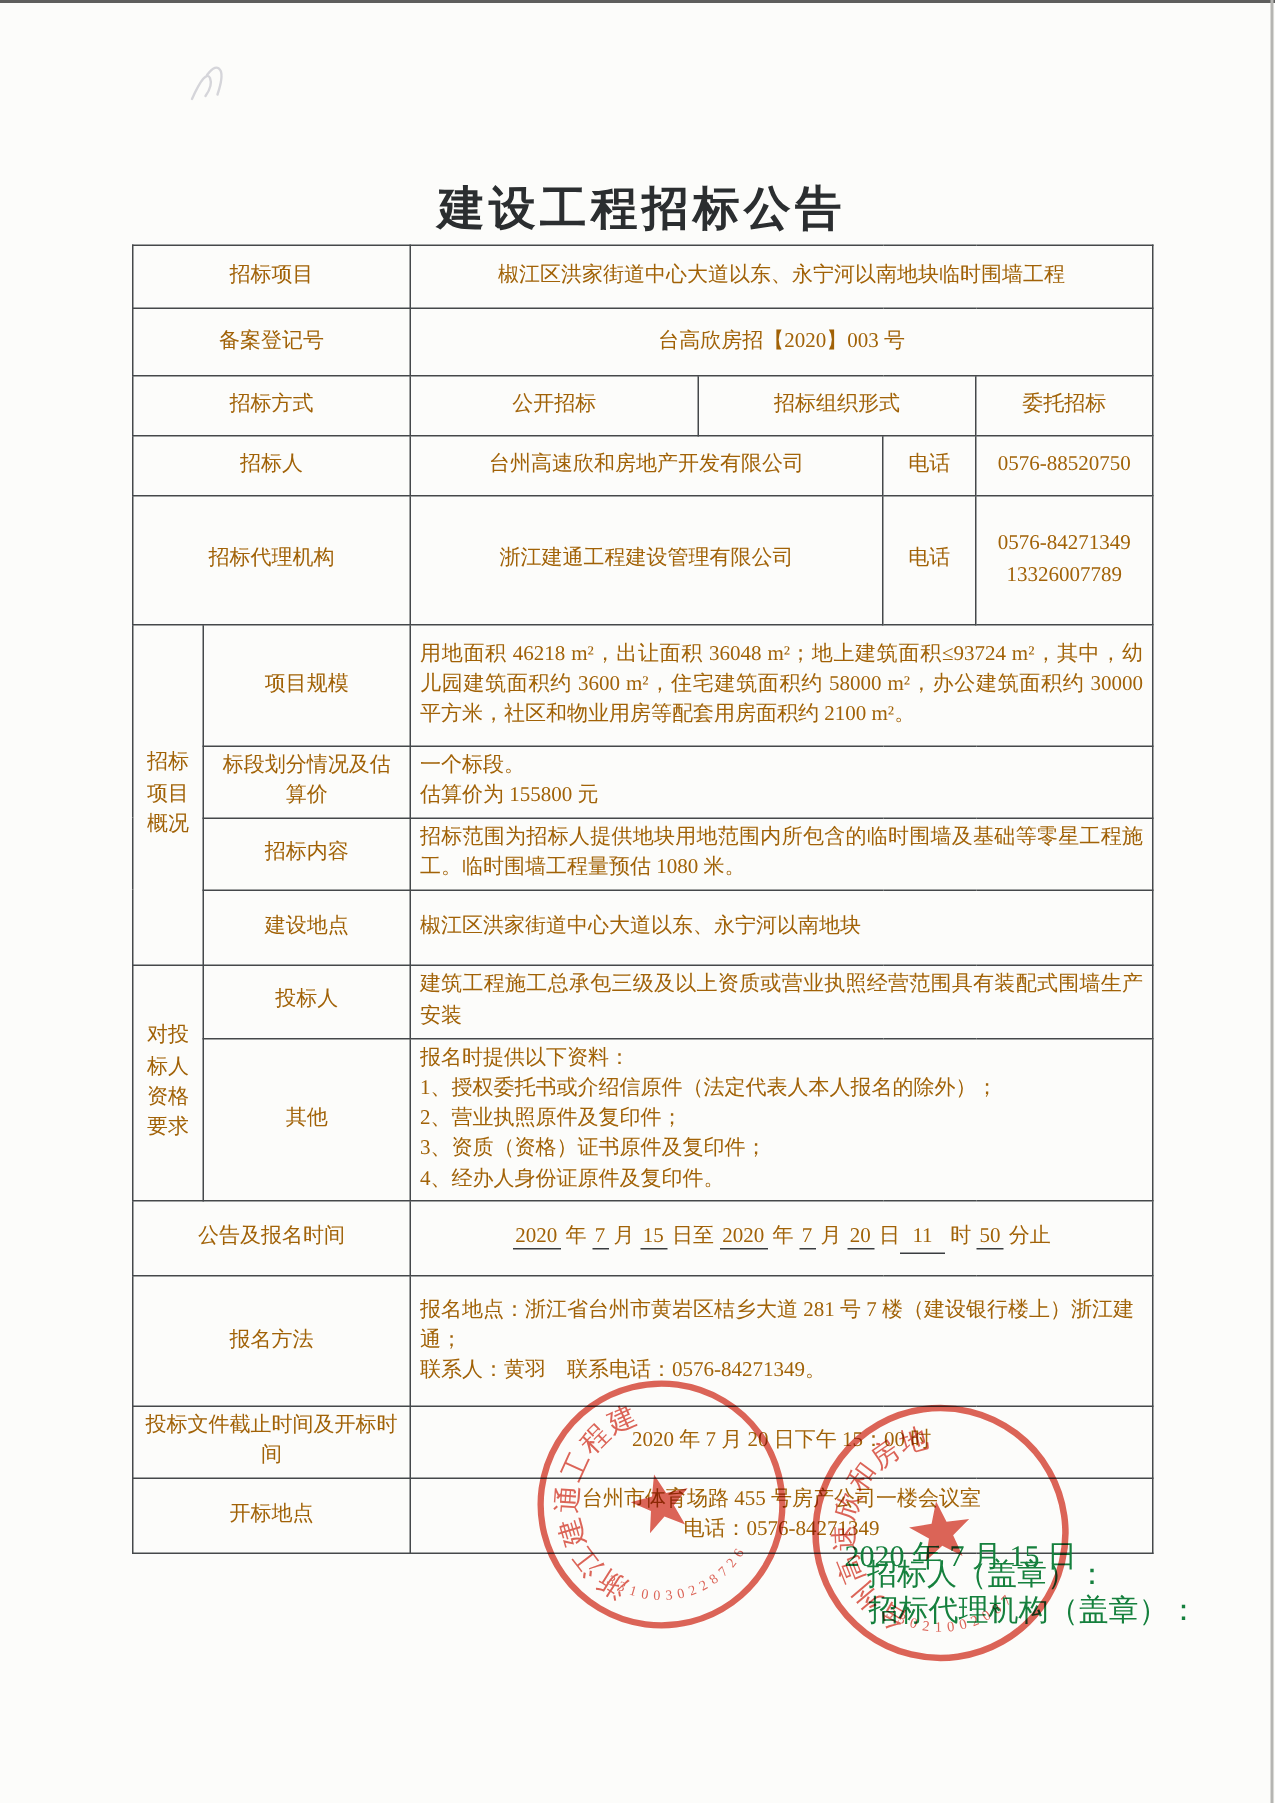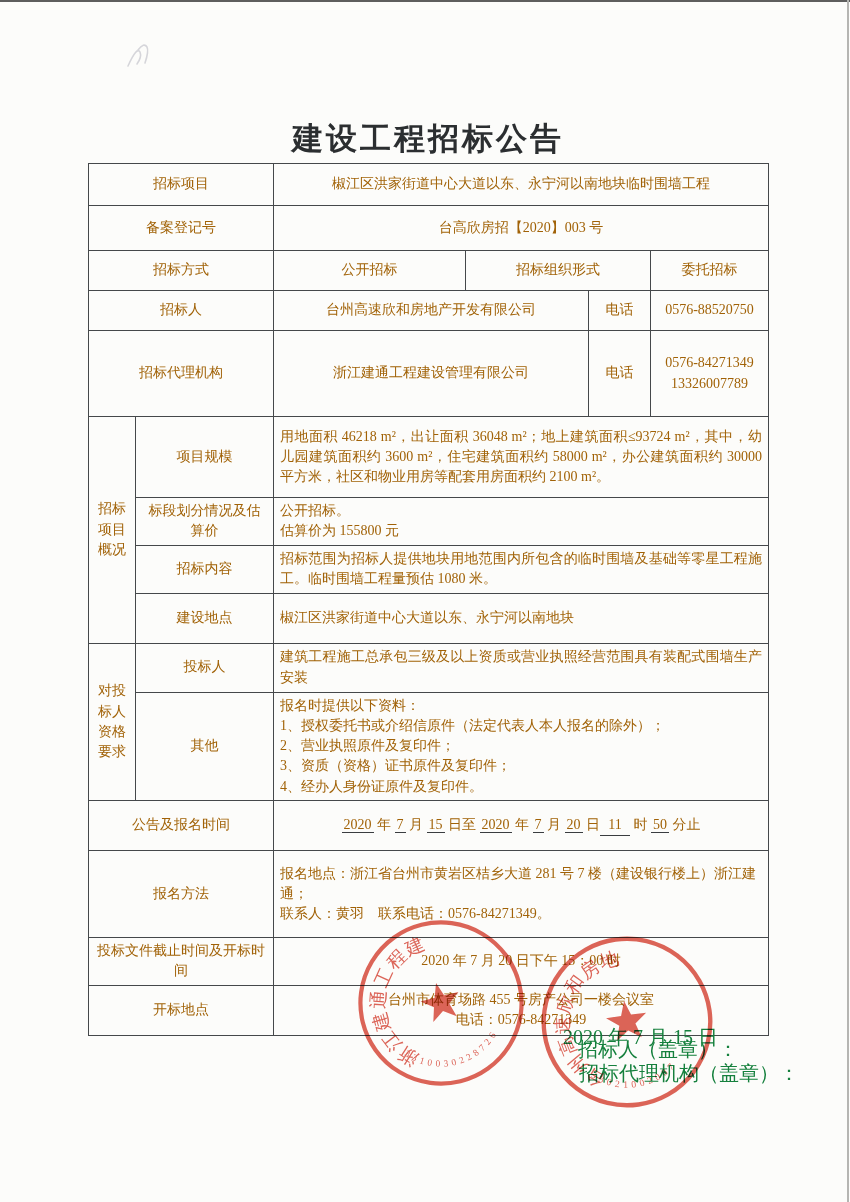--- a/index.html
+++ b/index.html
@@ -115,21 +115,21 @@
 
     <tr style="height:81px">
       <td rowspan="4" class="vert">招标项目概况</td>
       <td class="lbl">项目规模</td>
       <td colspan="4" class="val just">用地面积 46218 m²，出让面积 36048 m²；地上建筑面积≤93724 m²，其中，幼儿园建筑面积约 3600 m²，住宅建筑面积约 58000 m²，办公建筑面积约 30000 平方米，社区和物业用房等配套用房面积约 2100 m²。</td>
     </tr>
 
     <tr style="height:47px">
       <td class="lbl">标段划分情况及估算价</td>
       <td colspan="4" class="val">
-        <div>公开招标。</div>
+        <div>一个标段。</div>
         <div>估算价为 155800 元</div>
       </td>
     </tr>
 
     <tr style="height:48px">
       <td class="lbl">招标内容</td>
       <td colspan="4" class="val just">招标范围为招标人提供地块用地范围内所包含的临时围墙及基础等零星工程施工。临时围墙工程量预估 1080 米。</td>
     </tr>
 
     <tr style="height:50px">

